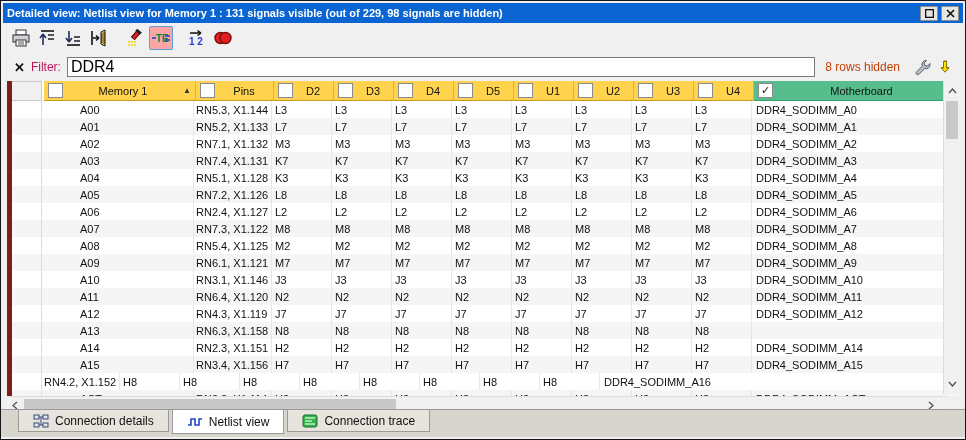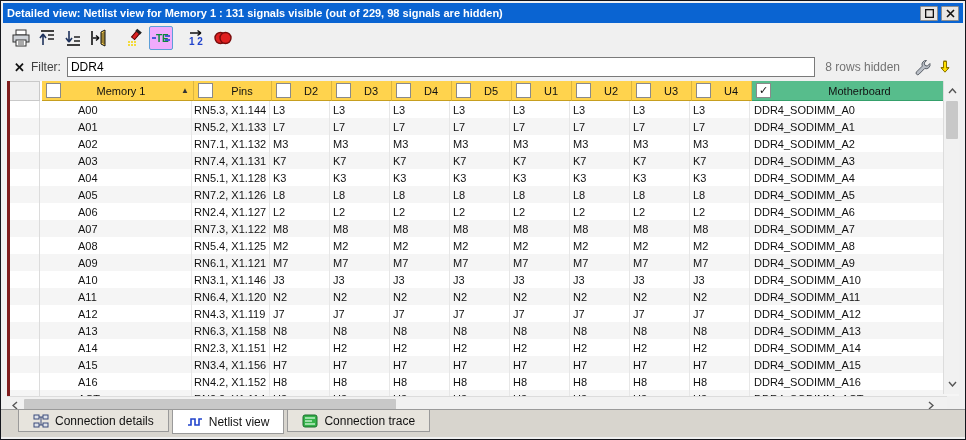--- a/index.html
+++ b/index.html
@@ -5,31 +5,31 @@
   html,body{margin:0;padding:0;background:#b9b9b9;font-family:"Liberation Sans","DejaVu Sans",sans-serif;}
   .window{position:relative;width:966px;height:440px;background:#f0f0f0;border:1px solid #14161c;box-sizing:border-box;overflow:hidden;}
   
   .titlebar{position:absolute;left:2px;top:2px;right:2px;height:20px;background:#0a64d2;display:flex;align-items:center;padding:0 4px;box-sizing:border-box;}
   .title{color:#fff;font-size:11px;font-weight:bold;white-space:nowrap;overflow:hidden;flex:1;}
   .winbtn{width:18px;height:15px;margin-left:3px;background:#e8e6e3;border:1px solid #8d8d8d;border-radius:1px;display:flex;align-items:center;justify-content:center;padding:0;cursor:default;}
   .winbtn svg{display:block;}
   
   .toolbar{position:absolute;left:3px;top:22px;right:3px;height:30px;background:#f0f0f0;display:flex;align-items:center;padding-left:5px;}
   .tbtn{width:24px;height:24px;margin-right:2px;display:flex;align-items:center;justify-content:center;background:transparent;border:1px solid transparent;padding:0;}
-  .tbtn.active{background:#f0abfc;border:1px solid #5c9fd8;border-radius:2px;}
+  .tbtn.active{background:#fca5a5;border:1px solid #5c9fd8;border-radius:2px;}
   .tbtn.gap{margin-left:10px;}
   
   .filterbar{position:absolute;left:3px;top:52px;right:3px;height:28px;display:flex;align-items:center;padding:0 6px;box-sizing:border-box;}
   .clearbtn{background:none;border:none;font-size:13px;font-weight:bold;color:#111;padding:0 4px;line-height:1;}
-  .filterlabel{font-size:12px;color:#404040;margin:0 6px 0 2px;}
-  .filterinput{flex:1;height:20px;border:1px solid #7a7a7a;background:#fff;font-size:12px;font-family:"Liberation Sans",sans-serif;padding:4px 3px;box-sizing:border-box;}
-  .rowshidden{font-size:12px;color:#737373;margin:0 10px 0 10px;white-space:nowrap;}
+  .filterlabel{font-size:12px;color:#be185d;margin:0 6px 0 2px;}
+  .filterinput{flex:1;height:20px;border:1px solid #7a7a7a;background:#fff;font-size:16px;font-family:"Liberation Sans",sans-serif;padding:4px 3px;box-sizing:border-box;}
+  .rowshidden{font-size:12px;color:#c2410c;margin:0 10px 0 10px;white-space:nowrap;}
   .fbtn{background:none;border:none;padding:0 3px;display:flex;align-items:center;}
   
-  .grid{position:absolute;left:6px;top:80px;width:952px;height:315px;background:#fff;border-left:3px solid #7f1d1d;box-sizing:border-box;}
+  .grid{position:absolute;left:6px;top:80px;width:952px;height:315px;background:#fff;border-left:5px solid #7f1d1d;box-sizing:border-box;}
   .hdr{display:flex;height:20px;}
   .cell{box-sizing:border-box;overflow:hidden;white-space:nowrap;}
   .col-gutter{width:30px;}
   .col-memory{width:152px;}
   .col-pins{width:78px;}
   .col-chip{width:60px;}
   .col-mb{width:196px;}
   .hcell{display:flex;align-items:center;font-size:11px;color:#111;border-right:1px solid rgba(0,0,0,0.14);}
   .hcell.yellow{background:#ffd34d;border-bottom:1px solid #c79f1f;}
   .hcell.green{background:#57bd8c;border-bottom:1px solid #35a06b;border-right:none;}
@@ -408,21 +408,20 @@
           <div class="cell dcell col-memory sig">A13</div>
           <div class="cell dcell col-pins pins">RN6.3, X1.158</div>
           <div class="cell dcell col-chip chip">N8</div>
           <div class="cell dcell col-chip chip">N8</div>
           <div class="cell dcell col-chip chip">N8</div>
           <div class="cell dcell col-chip chip">N8</div>
           <div class="cell dcell col-chip chip">N8</div>
           <div class="cell dcell col-chip chip">N8</div>
           <div class="cell dcell col-chip chip">N8</div>
           <div class="cell dcell col-chip chip">N8</div>
-          <div class="cell dcell col-mb mb">DDR4_SODIMM_A13</div>
         </div>
         <div class="row">
           <div class="cell dcell col-gutter gut"></div>
           <div class="cell dcell col-memory sig">A14</div>
           <div class="cell dcell col-pins pins">RN2.3, X1.151</div>
           <div class="cell dcell col-chip chip">H2</div>
           <div class="cell dcell col-chip chip">H2</div>
           <div class="cell dcell col-chip chip">H2</div>
           <div class="cell dcell col-chip chip">H2</div>
           <div class="cell dcell col-chip chip">H2</div>
@@ -440,21 +439,20 @@
           <div class="cell dcell col-chip chip">H7</div>
           <div class="cell dcell col-chip chip">H7</div>
           <div class="cell dcell col-chip chip">H7</div>
           <div class="cell dcell col-chip chip">H7</div>
           <div class="cell dcell col-chip chip">H7</div>
           <div class="cell dcell col-chip chip">H7</div>
           <div class="cell dcell col-mb mb">DDR4_SODIMM_A15</div>
         </div>
         <div class="row">
           <div class="cell dcell col-gutter gut"></div>
-          <div class="cell dcell col-memory sig">A16</div>
           <div class="cell dcell col-pins pins">RN4.2, X1.152</div>
           <div class="cell dcell col-chip chip">H8</div>
           <div class="cell dcell col-chip chip">H8</div>
           <div class="cell dcell col-chip chip">H8</div>
           <div class="cell dcell col-chip chip">H8</div>
           <div class="cell dcell col-chip chip">H8</div>
           <div class="cell dcell col-chip chip">H8</div>
           <div class="cell dcell col-chip chip">H8</div>
           <div class="cell dcell col-chip chip">H8</div>
           <div class="cell dcell col-mb mb">DDR4_SODIMM_A16</div>

